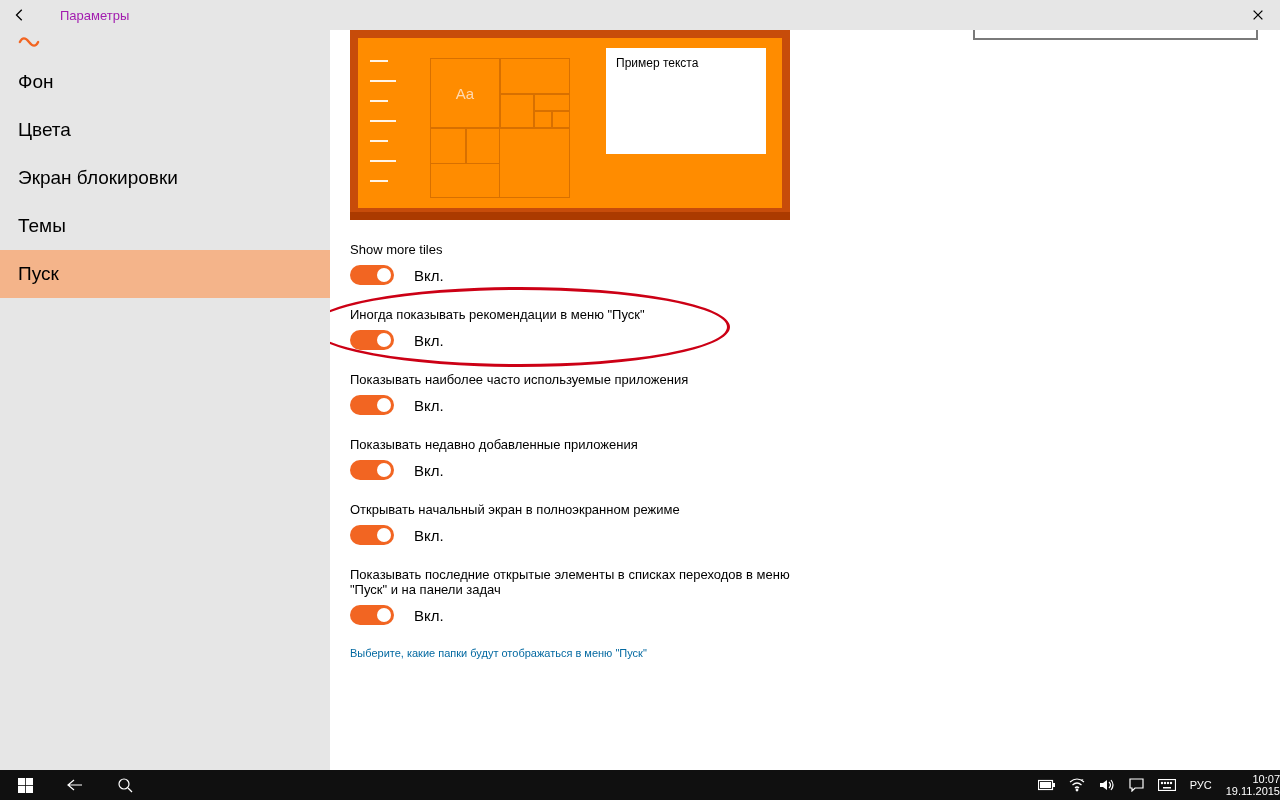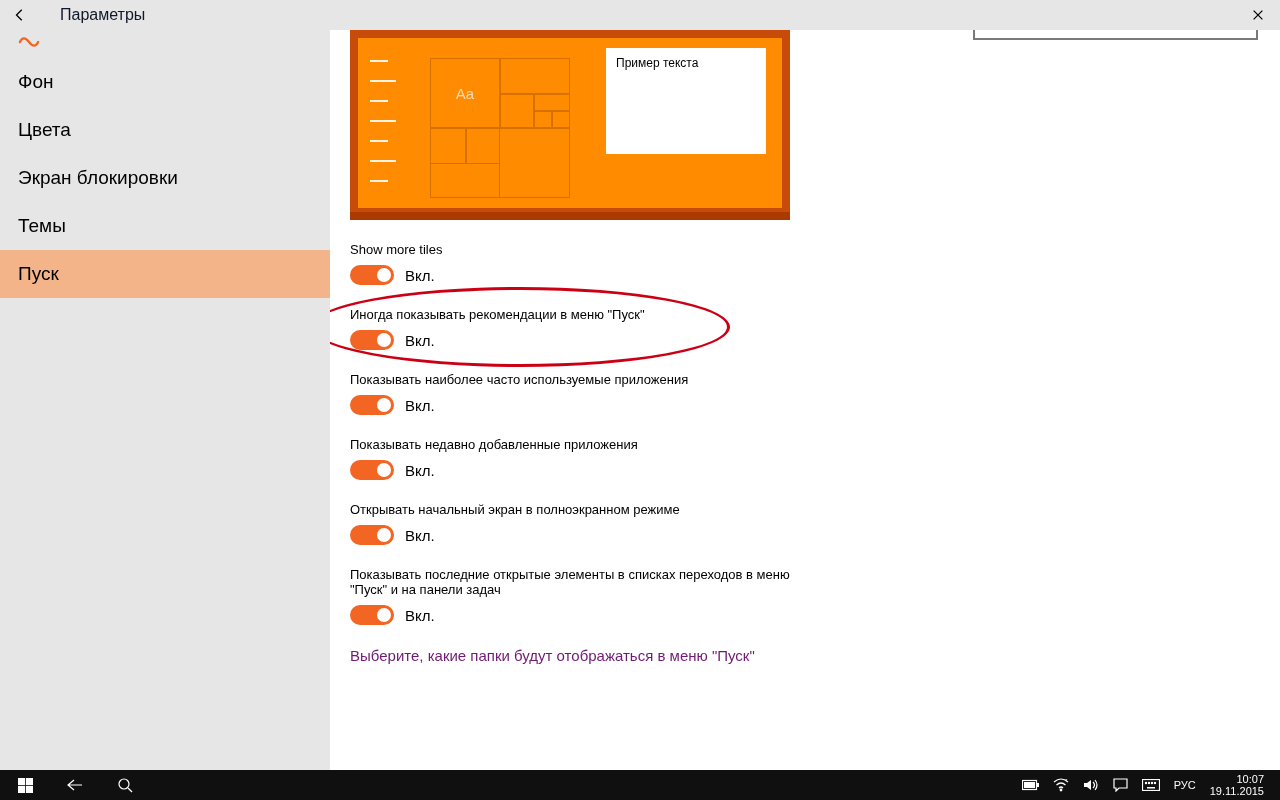--- a/index.html
+++ b/index.html
@@ -1,21 +1,21 @@
 <!DOCTYPE html>
 <html><head>
 <meta charset="utf-8">
 <style>
   html,body{margin:0;padding:0;width:1280px;height:800px;overflow:hidden;font-family:"Segoe UI",Arial,sans-serif;background:#fff;color:#000}
   *{box-sizing:border-box}
   
   .titlebar{height:30px;background:#e6e6e6;display:flex;align-items:center;position:relative}
   .titlebar .back{width:40px;height:30px;display:flex;align-items:center;justify-content:center;cursor:pointer}
   .titlebar svg{width:14px;height:14px;stroke:#000;stroke-width:1.5;fill:none}
-  .titlebar .title{font-size:16px;margin-left:20px;color:#0f172a}
+  .titlebar .title{font-size:13px;margin-left:20px;color:#a21caf}
   .titlebar .close{position:absolute;right:0;top:0;width:45px;height:30px;display:flex;align-items:center;justify-content:center;cursor:pointer}
   
   .page{display:flex;height:740px}
   .sidebar{width:330px;background:#e6e6e6;position:relative}
   .spinner{width:22px;height:16px;margin:4px 0 8px 18px}
   .spinner svg{width:100%;height:100%}
   .nav-item{height:48px;display:flex;align-items:center;padding-left:18px;font-size:19px;cursor:pointer}
   .nav-item.active{background:#f4b48a}
   .content{flex:1;background:#fff;padding:0 0 0 20px;position:relative;overflow:hidden}
   
@@ -26,38 +26,38 @@
   .preview-col .line.sh{width:18px}
   .preview-col .line.ln{width:26px}
   .tiles{position:absolute;left:72px;top:20px;width:112px;height:140px}
   .tiles .big{position:absolute;left:0;top:0;width:70px;height:70px;border:1px solid #d87000;background:#ff8c00;display:flex;align-items:center;justify-content:center;color:#ffd9b0;font-size:15px}
   .tiles .cell{position:absolute;border:1px solid #d87000;background:#ff8c00}
   .text-sample{position:absolute;right:16px;top:10px;width:160px;height:106px;background:#fff;padding:8px 10px;font-size:12px;color:#000}
   
   .settings{margin-top:22px;width:440px}
   .setting{margin-bottom:22px}
   .setting-label{font-size:13px;margin-bottom:8px}
-  .toggle-row{display:flex;align-items:center;gap:11px}
+  .toggle-row{display:flex;align-items:center;gap:20px}
   .toggle{width:44px;height:20px;border-radius:10px;background:#f26522;position:relative;cursor:pointer}
   .toggle .knob{position:absolute;right:3px;top:3px;width:14px;height:14px;border-radius:50%;background:#fff}
   .toggle-state{font-size:15px}
-  .link{color:#701a75;font-size:15px;cursor:pointer;margin-top:4px}
+  .link{color:#0369a1;font-size:11px;cursor:pointer;margin-top:4px}
   
   .annot{position:absolute;border:3px solid #cc0015;border-radius:50%;pointer-events:none}
   
   .combo-remnant{position:absolute;top:0;right:22px;width:285px;height:10px;border:2px solid #7a7a7a;border-top:none;background:#fff}
   
   .taskbar{position:absolute;left:0;bottom:0;width:1280px;height:30px;background:#101010;display:flex;align-items:center;color:#fff;font-size:11px}
   .taskbar .tbtn{width:50px;height:30px;display:flex;align-items:center;justify-content:center;cursor:pointer}
   .taskbar .tbtn svg{stroke:#fff;fill:none;stroke-width:1.2}
   .taskbar .tray{margin-left:auto;display:flex;align-items:center;height:30px}
   .tray .ticon{width:30px;height:30px;display:flex;align-items:center;justify-content:center}
   .tray .ticon svg{stroke:#fff;fill:none;stroke-width:1.2}
   .tray .lang{font-size:11px;padding:0 8px}
-  .tray .clock{padding:0 16px 0 6px;text-align:right;line-height:12px}
+  .tray .clock{padding:0 0 0 6px;text-align:right;line-height:12px}
 </style>
 </head>
 <body>
 
 <div class="titlebar">
   <div class="back">
     <svg viewBox="0 0 16 16">
         <path d="M10 2 L4 8 L10 14"></path>
       </svg>
   </div>

